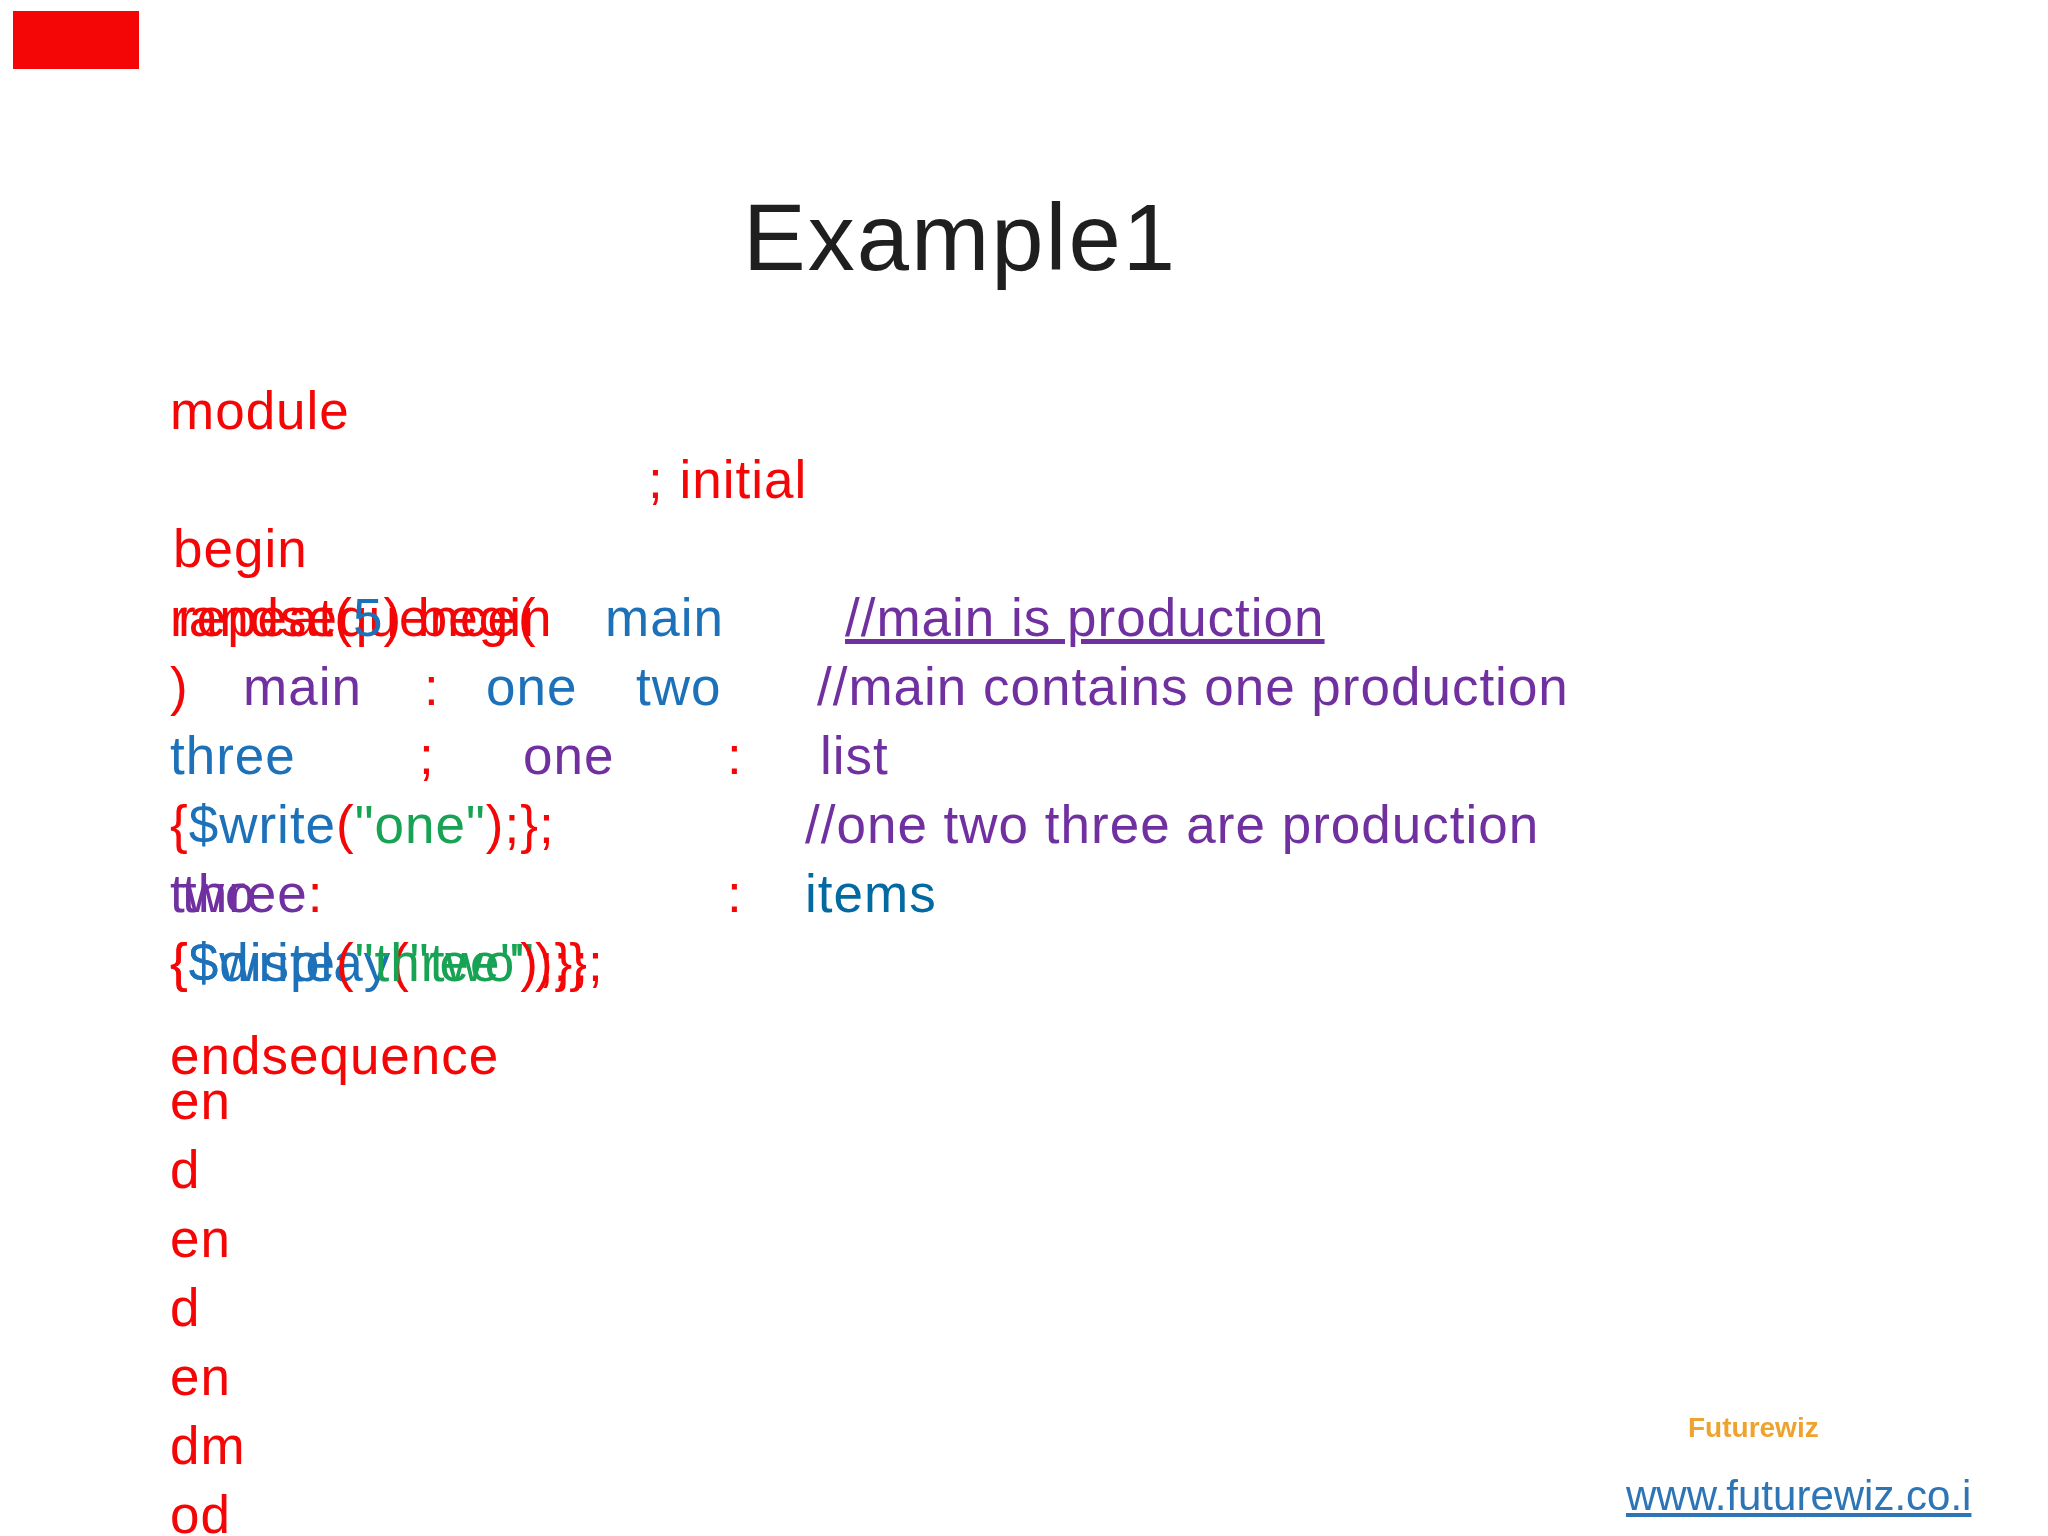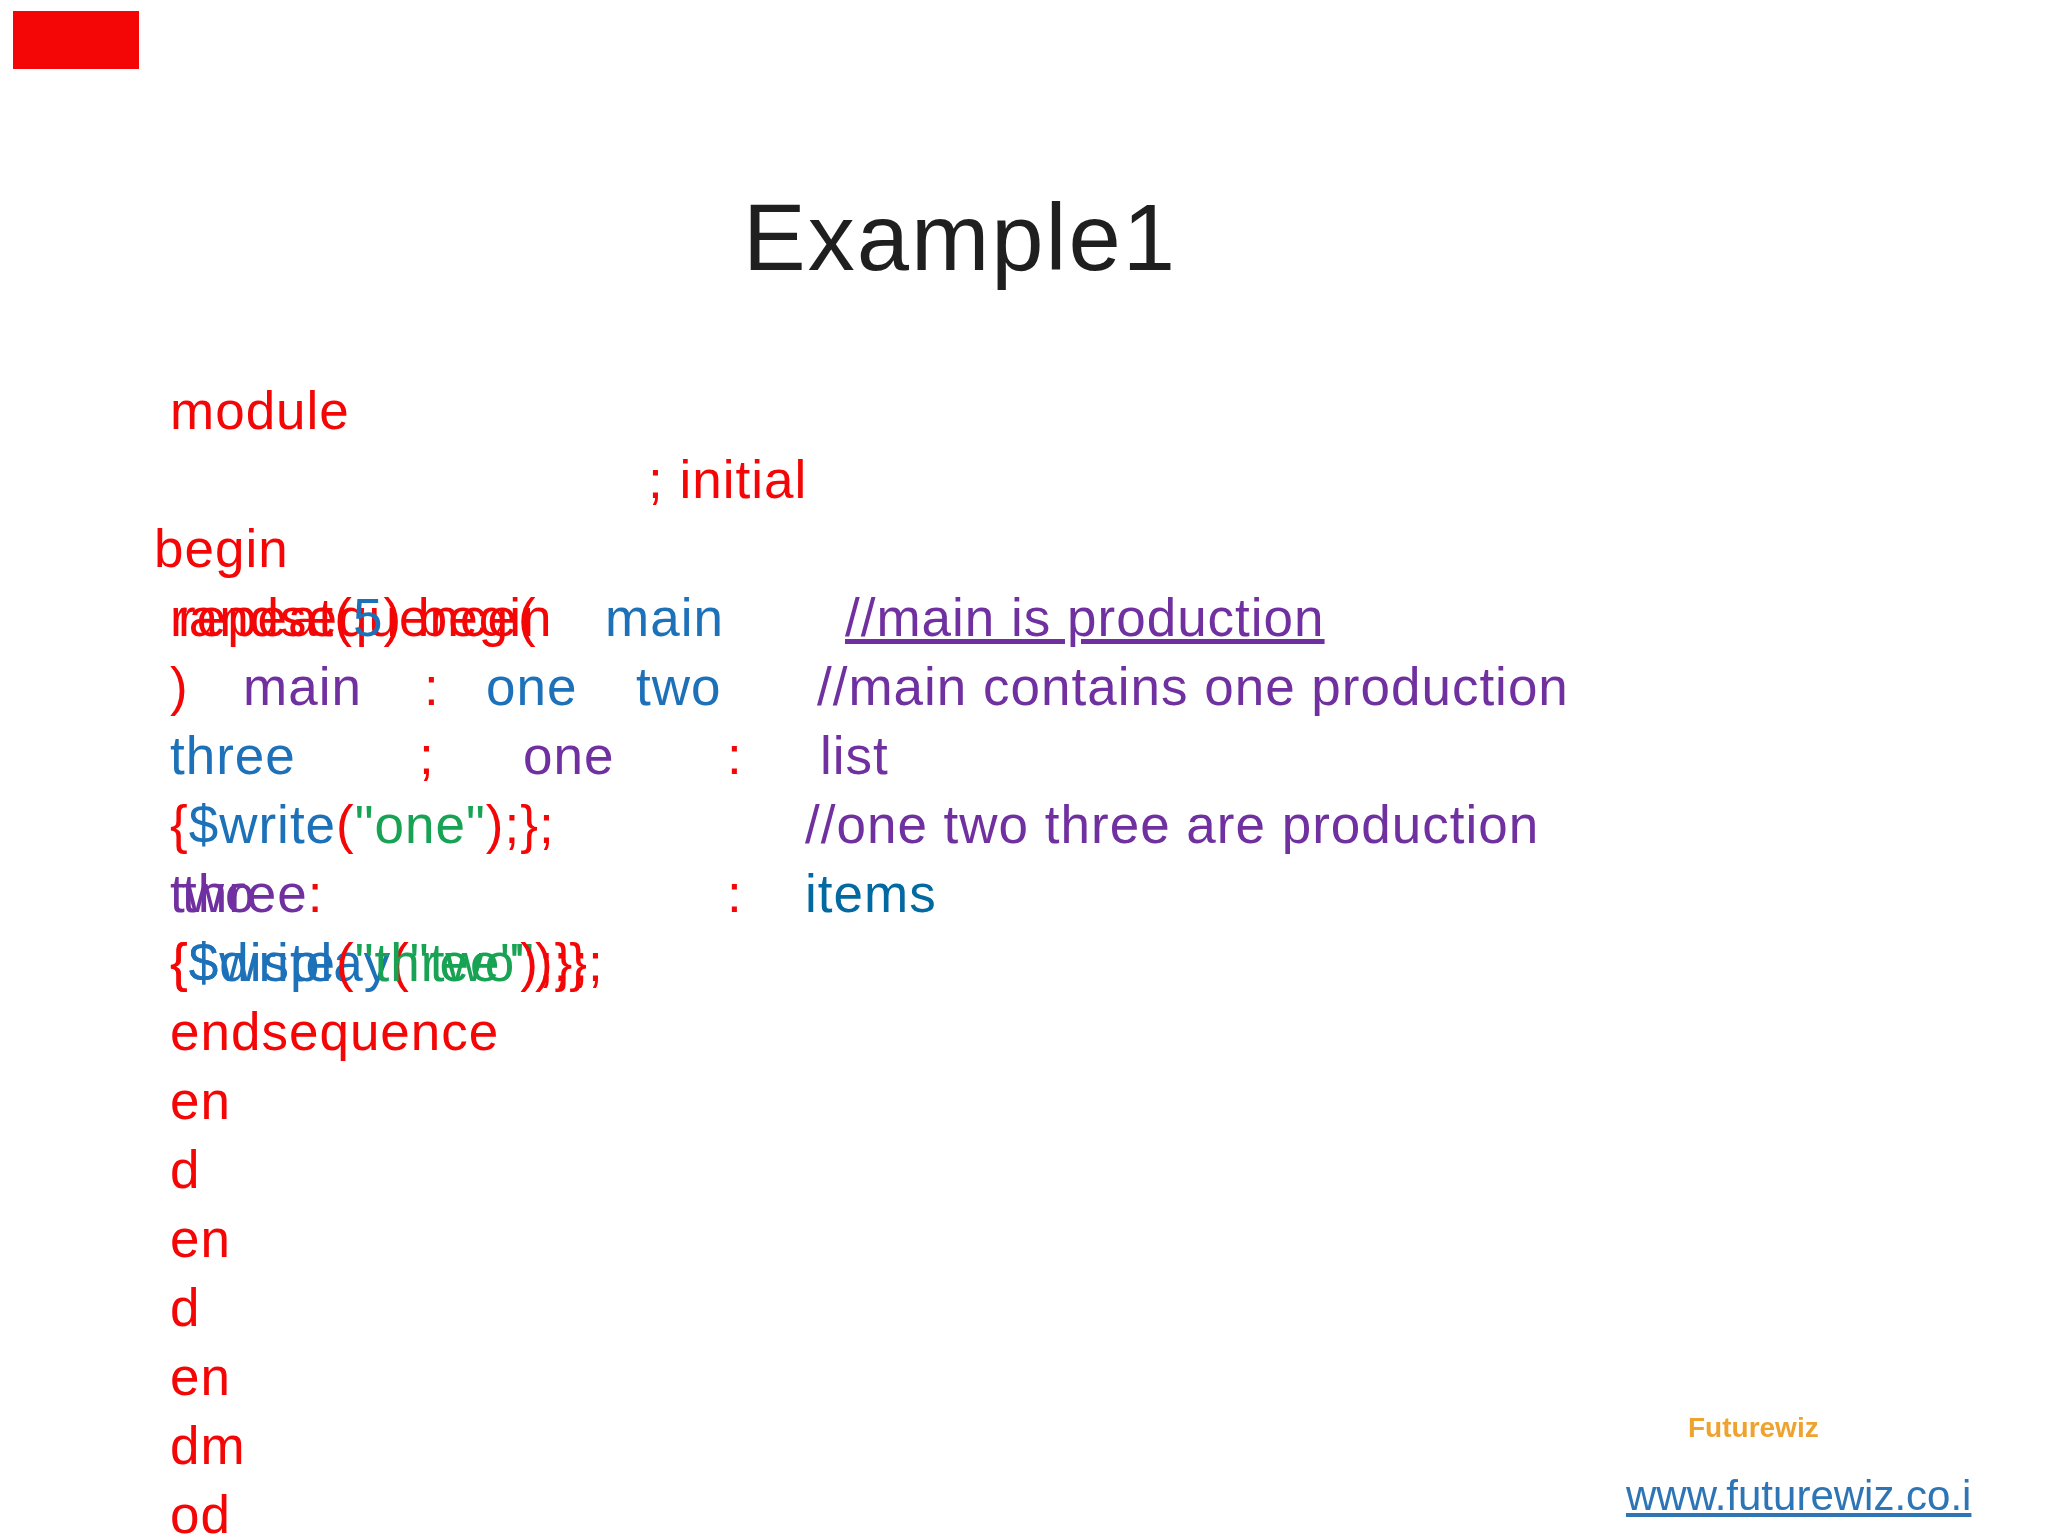--- a/index.html
+++ b/index.html
@@ -51,21 +51,21 @@
   <h1 class="title">Example1</h1>
 
   <div class="code-block">
       <div class="code-line" style="top: 380px; padding-left: 42px;">
         <span class="tok" style="left: 170px;"><span style="color: rgb(244, 6, 6);">module</span></span>
       </div>
       <div class="code-line" style="top: 449px;">
         <span class="tok" style="left: 648px;"><span style="color: rgb(244, 6, 6);">; initial</span></span>
       </div>
       <div class="code-line" style="top: 518px;">
-        <span class="tok" style="left: 154px; text-align: center;"><span style="color: rgb(244, 6, 6);">begin</span></span>
+        <span class="tok" style="left: 173px; text-align: center;"><span style="color: rgb(244, 6, 6);">begin</span></span>
       </div>
       <div class="code-line" style="top: 587px;">
         <span class="tok" style="left: 170px;"><span style="color: rgb(244, 6, 6);">randsequence(</span></span>
         <span class="tok" style="left: 178px;"><span style="color: rgb(244, 6, 6);">repeat(</span><span style="color: rgb(29, 113, 184);">5</span><span style="color: rgb(244, 6, 6);">) begin</span></span>
         <span class="tok" style="left: 605px;"><span style="color: rgb(29, 113, 184);">main</span></span>
         <span class="tok" style="left: 845px;"><span style="color: rgb(112, 48, 160); text-decoration: underline;">//main is production</span></span>
       </div>
       <div class="code-line" style="top: 656px;">
         <span class="tok" style="left: 170px;"><span style="color: rgb(244, 6, 6);">)</span></span>
         <span class="tok" style="left: 243px;"><span style="color: rgb(112, 48, 160);">main</span></span>
@@ -88,21 +88,21 @@
       <div class="code-line" style="top: 863px;">
         <span class="tok" style="left: 170px;"><span style="color: rgb(112, 48, 160);">two</span></span>
         <span class="tok" style="left: 182px;"><span style="color: rgb(112, 48, 160);">three</span><span style="color: rgb(244, 6, 6);">:</span></span>
         <span class="tok" style="left: 727px;"><span style="color: rgb(244, 6, 6);">:</span></span>
         <span class="tok" style="left: 805px;"><span style="color: #0369a1;">items</span></span>
       </div>
       <div class="code-line" style="top: 932px;">
         <span class="tok" style="left: 170px;"><span style="color: rgb(244, 6, 6);">{</span><span style="color: rgb(29, 113, 184);">$display</span><span style="color: rgb(244, 6, 6);">(</span><span style="color: rgb(23, 163, 83);">"two"</span><span style="color: rgb(244, 6, 6);">);};</span></span>
         <span class="tok" style="left: 170px;"><span style="color: rgb(244, 6, 6);">{</span><span style="color: rgb(29, 113, 184);">$write</span><span style="color: rgb(244, 6, 6);">(</span><span style="color: rgb(23, 163, 83);">"three"</span><span style="color: rgb(244, 6, 6);">);};</span></span>
       </div>
-      <div class="code-line" style="top: 1001px;">
+      <div class="code-line" style="top: 1025px;">
         <span class="tok" style="left: 170px;"><span style="color: rgb(244, 6, 6);">endsequence</span></span>
       </div>
       <div class="code-line" style="top: 1070px;">
         <span class="tok" style="left: 170px;"><span style="color: rgb(244, 6, 6);">en</span></span>
       </div>
       <div class="code-line" style="top: 1139px;">
         <span class="tok" style="left: 170px;"><span style="color: rgb(244, 6, 6);">d</span></span>
       </div>
       <div class="code-line" style="top: 1208px;">
         <span class="tok" style="left: 170px;"><span style="color: rgb(244, 6, 6);">en</span></span>

